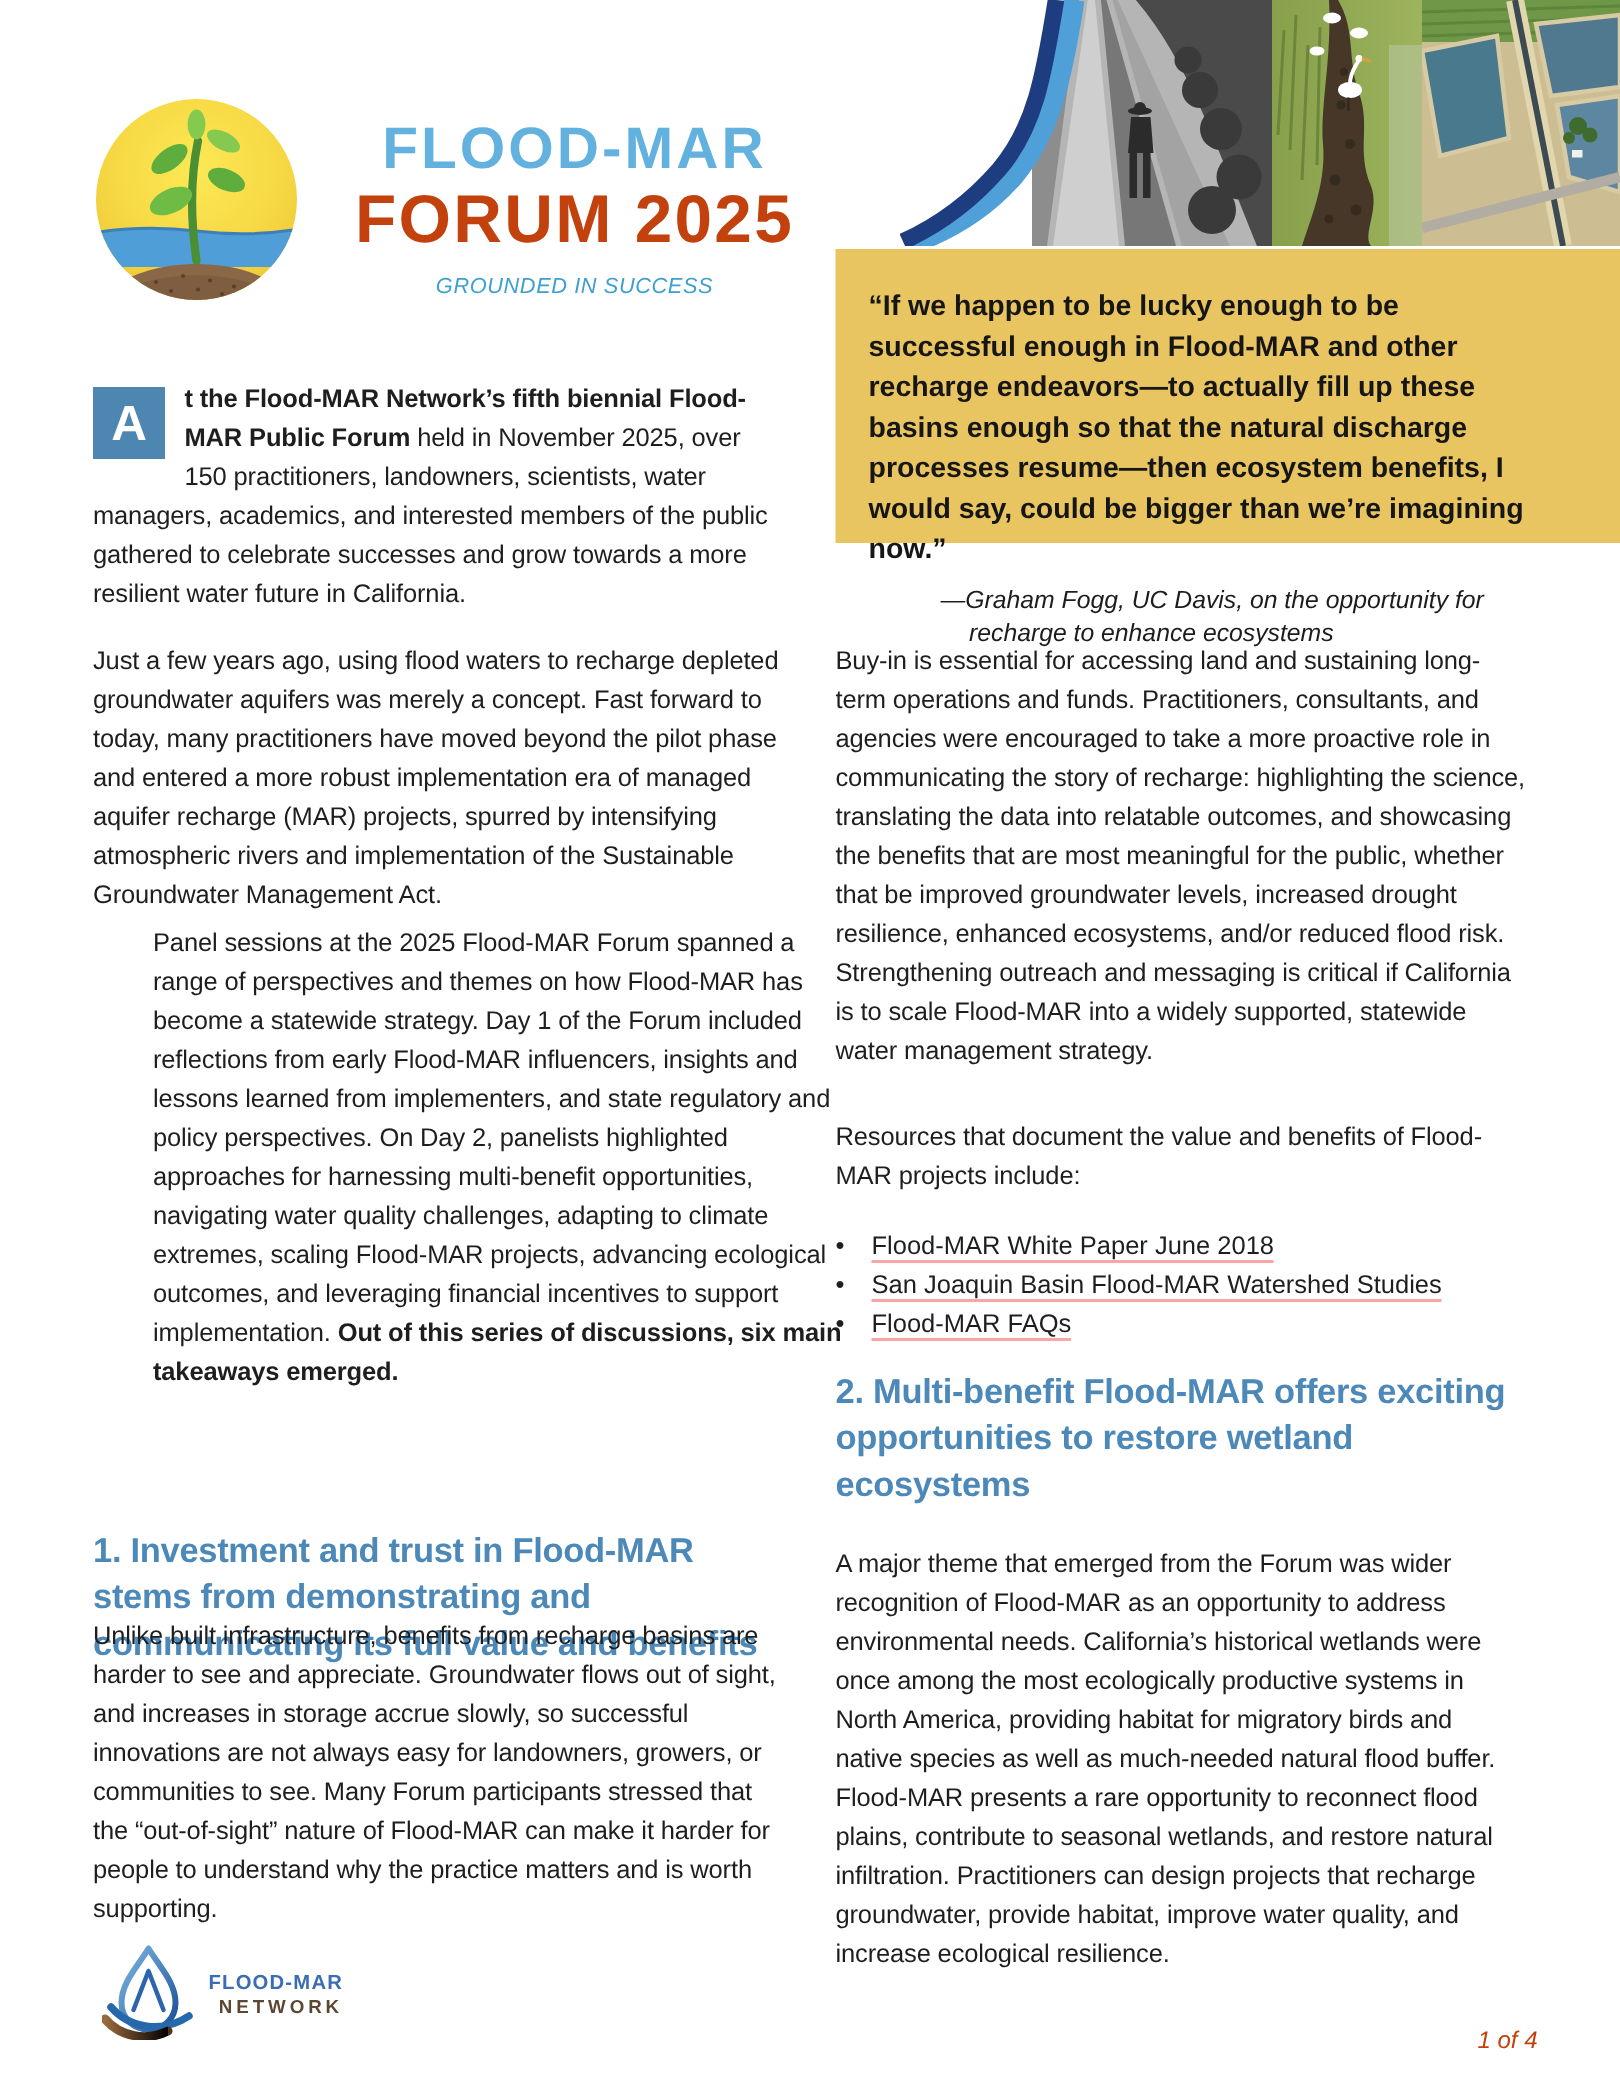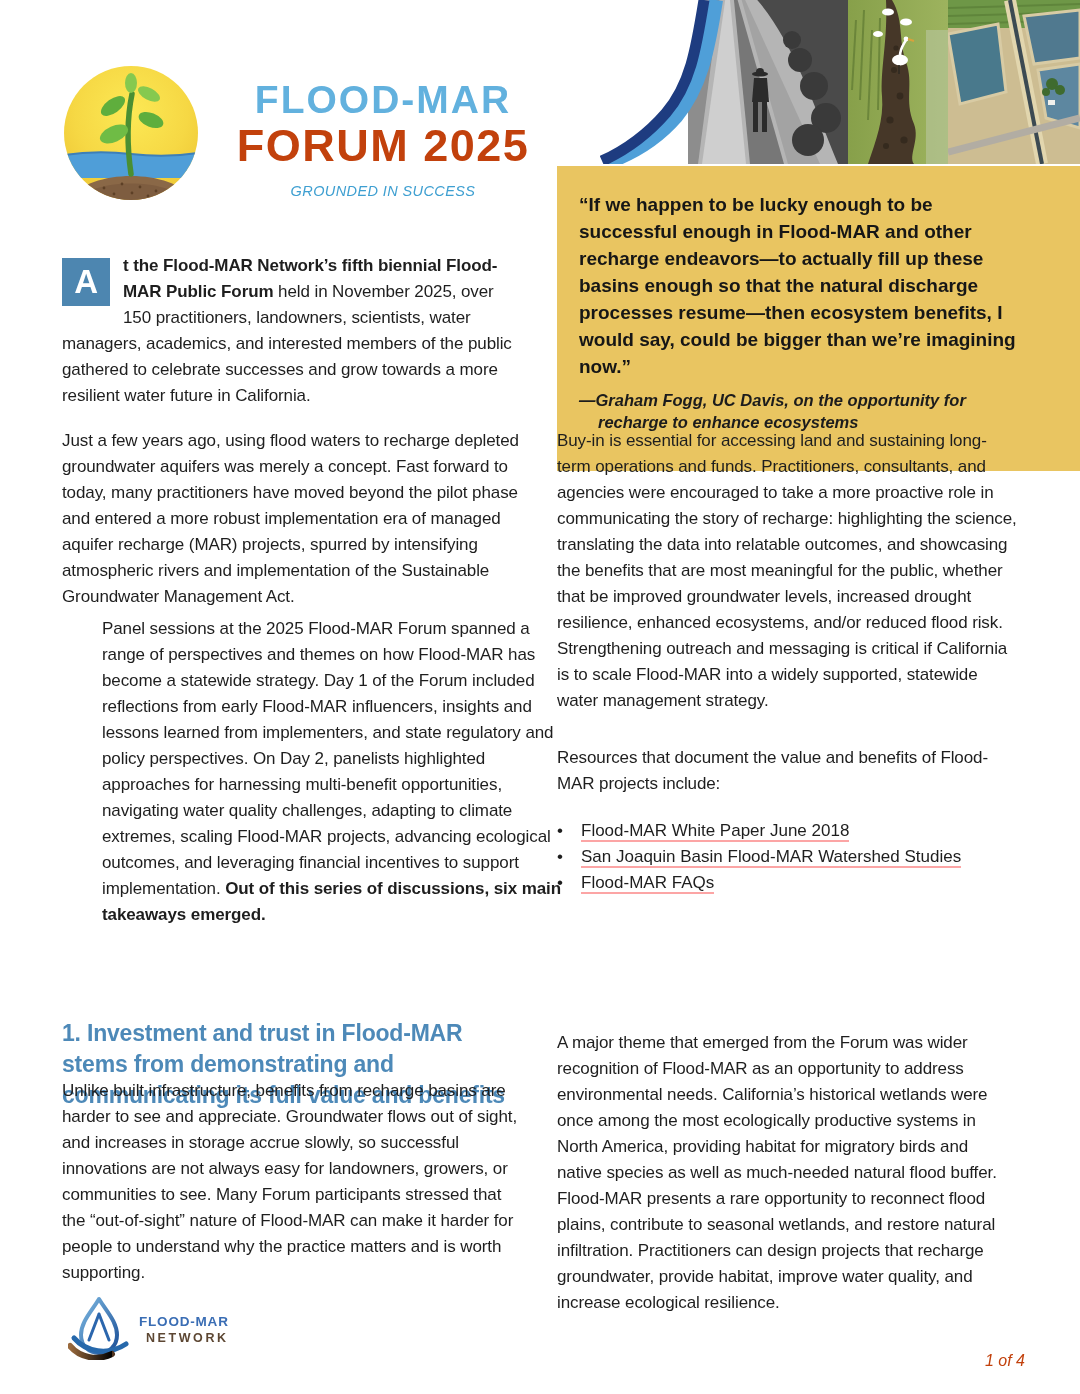--- a/index.html
+++ b/index.html
@@ -16,27 +16,27 @@
 
   #header-photo{position:absolute;left:600px;top:0;width:480px;height:164px;}
   .photo{position:absolute;top:0;height:164px;overflow:hidden;}
   #photo1{left:88px;width:160px;}
   #photo2{left:248px;width:100px;}
   #photo3{left:348px;width:132px;}
   #curve-overlay{position:absolute;left:0;top:0;z-index:3;}
 
   
   #quote-box{
-    position:absolute;left:557px;top:166px;width:523px;height:305px;
+    position:absolute;left:557px;top:166px;width:523px;height:196px;
     background:#e9c561;box-sizing:border-box;padding:25px 52px 0 22px;
   }
   .quote-text{font-size:19px;line-height:27px;font-weight:bold;color:#161616;}
   .quote-attr{
-    margin-top:9px;font-size:16.5px;line-height:22px;font-style:italic;font-weight:700;
-    color:#1c1c1c;padding-left:19px;text-indent:-19px;
+    margin-top:9px;font-size:16.5px;line-height:22px;font-style:italic;font-weight:400;
+    color:#1c1c1c;padding-left:19px;text-indent:-19px;margin-left:48px;
   }
 
   
   .block{position:absolute;box-sizing:border-box;}
   .bt{font-size:17px;line-height:26px;color:#1e1e1e;letter-spacing:-0.1px;}
   .lcol{left:62px;width:462px;}
   .rcol{left:557px;width:460px;}
   .dropcap{
     float:left;width:48px;height:48px;background:#4d86b0;color:#ffffff;
     font-size:33px;font-weight:bold;text-align:center;line-height:48px;
@@ -227,20 +227,21 @@
       <span class="bullet">•</span><a class="res-link">Flood-MAR White Paper June 2018</a>
     </div>
     <div class="bullet-row">
       <span class="bullet">•</span><a class="res-link">San Joaquin Basin Flood-MAR Watershed Studies</a>
     </div>
     <div class="bullet-row">
       <span class="bullet">•</span><a class="res-link">Flood-MAR FAQs</a>
     </div>
   </div>
 
+  <div class="block rcol section-heading" style="top:912px;">2. Multi-benefit Flood-MAR offers exciting opportunities to restore wetland ecosystems</div>
 
   <div class="block rcol bt" style="top:1030px;">A major theme that emerged from the Forum was wider recognition of Flood-MAR as an opportunity to address environmental needs. California’s historical wetlands were once among the most ecologically productive systems in North America, providing habitat for migratory birds and native species as well as much-needed natural flood buffer. Flood-MAR presents a rare opportunity to reconnect flood plains, contribute to seasonal wetlands, and restore natural infiltration. Practitioners can design projects that recharge groundwater, provide habitat, improve water quality, and increase ecological resilience.</div>
 
   <div id="network-logo">
     <svg width="62" height="64" viewBox="0 0 62 64">
       <defs>
         <linearGradient id="dropg" x1="0" y1="0" x2="1" y2="1">
           <stop offset="0%" stop-color="#7db9e2"></stop>
             <stop offset="100%" stop-color="#1b4f97"></stop>
         </linearGradient>

